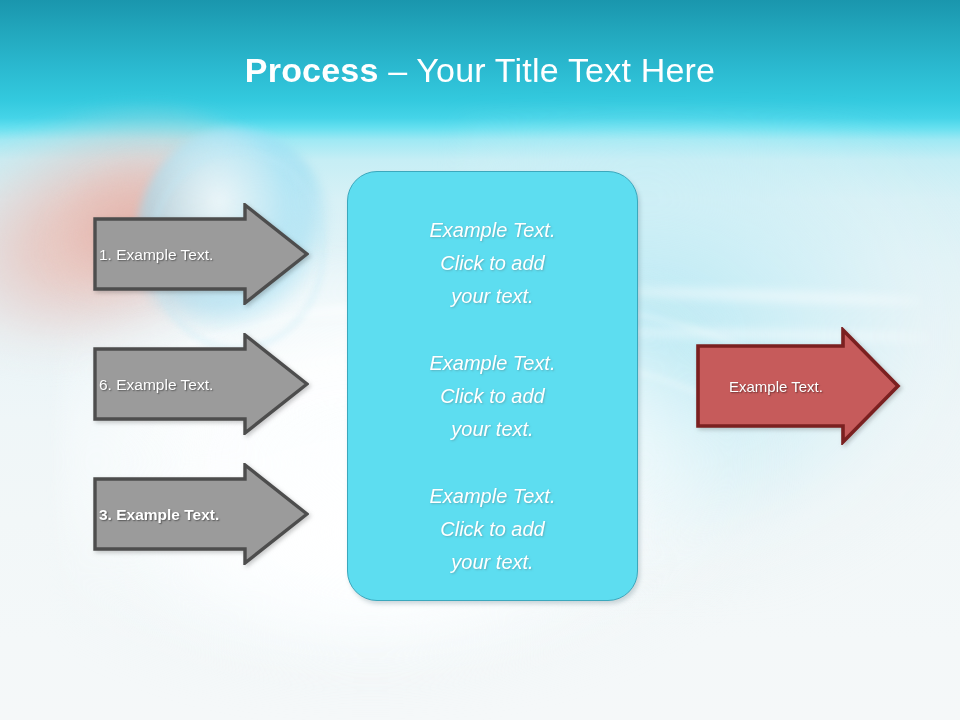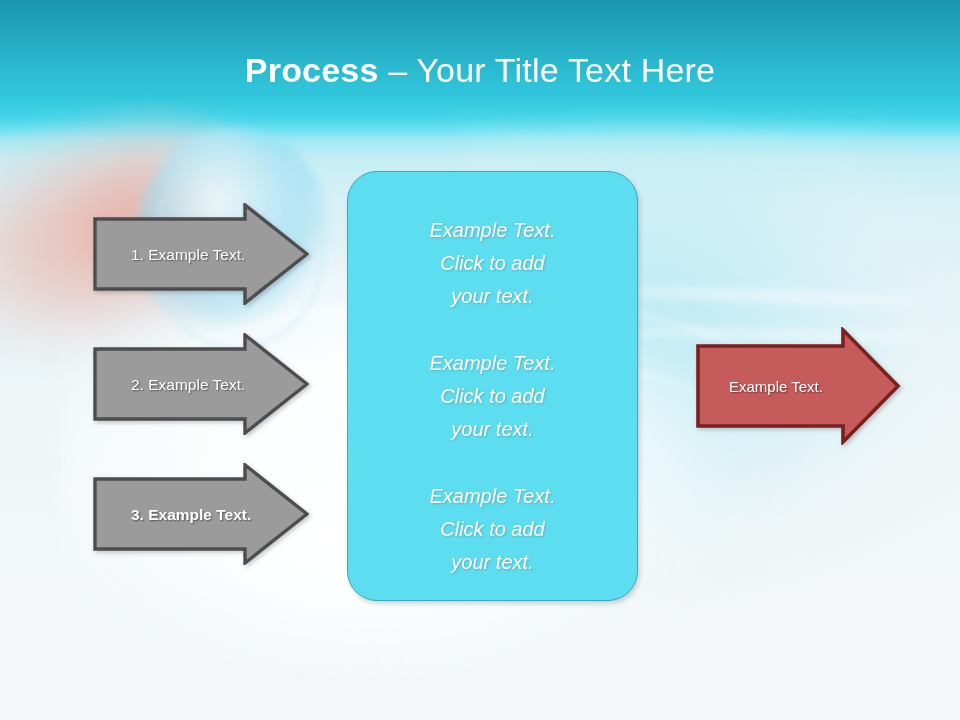--- a/index.html
+++ b/index.html
@@ -173,21 +173,21 @@
     position:relative;
     z-index:2;
     color:#ffffff;
     font-size:15.5px;
     line-height:19px;
     white-space:nowrap;
     text-shadow:1px 1px 1.5px rgba(0,0,0,0.45);
   }
 
   .arrow-gray { width:216px; height:102px; }
-  .arrow-gray .label { padding-left:38px; }
+  .arrow-gray .label { padding-left:6px; }
   #arrow1 { left:93px;  top:203px; }
   #arrow2 { left:93px;  top:333px; }
   #arrow3 { left:93px;  top:463px;font-weight:bold; }
 
   .arrow-red { width:206px; height:118px; }
   .arrow-red .label { padding-left:34px; font-size:15px; }
   #arrow-red { left:695px; top:327px; }
 
   
   .panel {
@@ -242,21 +242,21 @@
     <svg viewBox="0 0 216 102" preserveAspectRatio="none">
       <polygon points="2,16 152,16 152,2 214,51 152,100 152,86 2,86" fill="#9b9b9b" stroke="#4d4d4d" stroke-width="3.4" stroke-linejoin="miter"></polygon>
     </svg>
     <span class="label">1. Example Text.</span>
   </div>
 
   <div class="arrow arrow-gray" id="arrow2">
     <svg viewBox="0 0 216 102" preserveAspectRatio="none">
       <polygon points="2,16 152,16 152,2 214,51 152,100 152,86 2,86" fill="#9b9b9b" stroke="#4d4d4d" stroke-width="3.4" stroke-linejoin="miter"></polygon>
     </svg>
-    <span class="label">2. Example Text.</span>
+    <span class="label">6. Example Text.</span>
   </div>
 
   <div class="arrow arrow-gray" id="arrow3">
     <svg viewBox="0 0 216 102" preserveAspectRatio="none">
       <polygon points="2,16 152,16 152,2 214,51 152,100 152,86 2,86" fill="#9b9b9b" stroke="#4d4d4d" stroke-width="3.4" stroke-linejoin="miter"></polygon>
     </svg>
     <span class="label">3. Example Text.</span>
   </div>
 
   <div class="panel">

